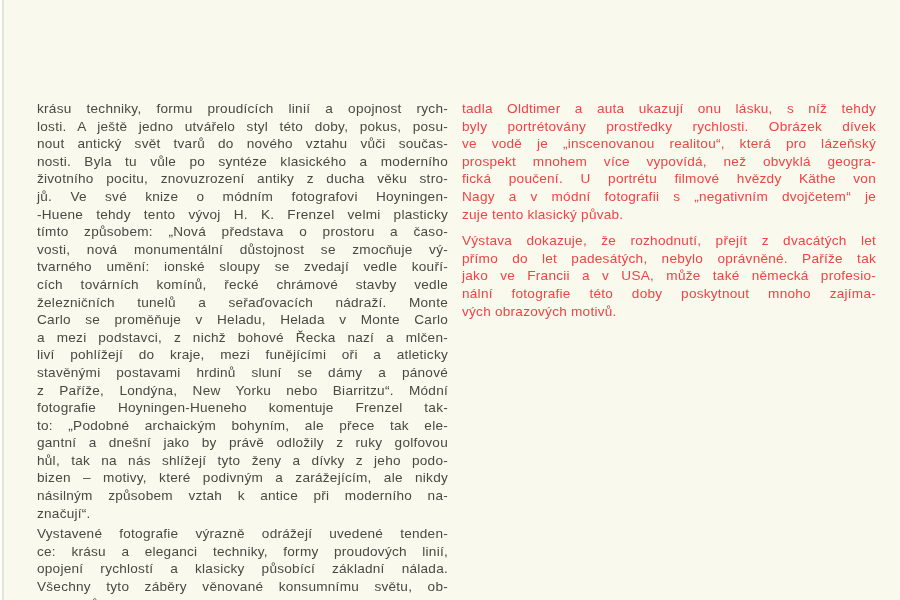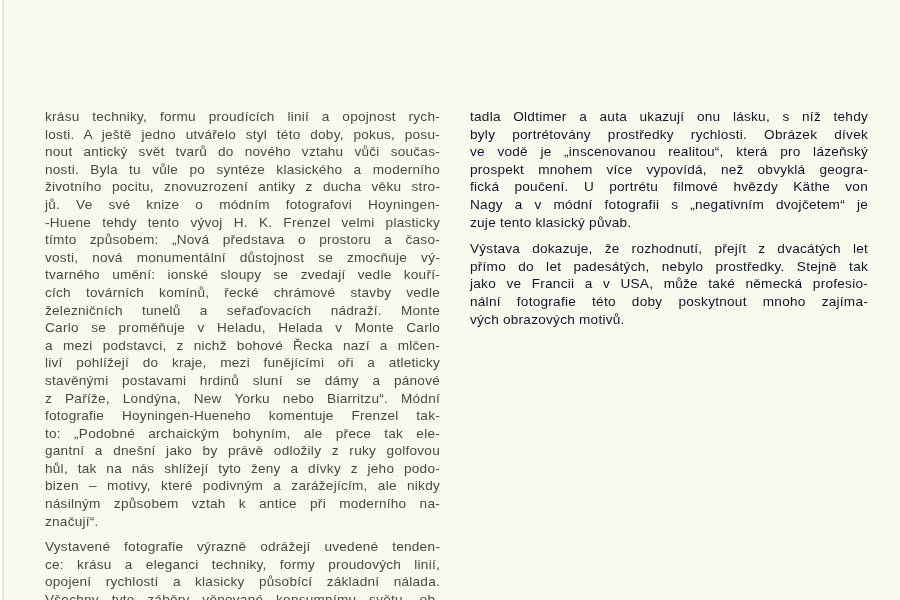--- a/index.html
+++ b/index.html
@@ -28,21 +28,21 @@
   }
   .column {
     position: absolute;
     top: 100px;
     color: #4a4942;
     font-size: 13.6px;
     letter-spacing: 0.25px;
   }
   .column-left  { left: 37px;  width: 411px; }
   .column-right { left: 462px; width: 414px; }
-  .para { margin: 8px; }
+  .para { margin: 0; }
   .column-left  .para + .para { margin-top: 3px; }
   .column-right .para + .para { margin-top: 9px; }
   .line {
     line-height: 17.6px;
     text-align: justify;
     text-align-last: justify;
     white-space: normal;
   }
   .line.para-end {
     text-align-last: left;
@@ -83,30 +83,30 @@
     </div>
     <div class="para">
       <div class="line">Vystavené fotografie výrazně odrážejí uvedené tenden-</div>
       <div class="line">ce: krásu a eleganci techniky, formy proudových linií,</div>
       <div class="line">opojení rychlostí a klasicky působící základní nálada.</div>
       <div class="line">Všechny tyto záběry věnované konsumnímu světu, ob-</div>
       <div class="line">lasti průmyslové výroby, světu módy, divadla a filmu,</div>
     </div>
   </div>
 
-<div class="column column-right" style="color: #0f172a;">
+<div class="column column-right" style="color: #ef4444;">
     <div class="para">
       <div class="line">tadla Oldtimer a auta ukazují onu lásku, s níž tehdy</div>
       <div class="line">byly portrétovány prostředky rychlosti. Obrázek dívek</div>
       <div class="line">ve vodě je „inscenovanou realitou“, která pro lázeňský</div>
       <div class="line">prospekt mnohem více vypovídá, než obvyklá geogra-</div>
       <div class="line">fická poučení. U portrétu filmové hvězdy Käthe von</div>
       <div class="line">Nagy a v módní fotografii s „negativním dvojčetem“ je</div>
       <div class="line para-end">zuje tento klasický půvab.</div>
     </div>
     <div class="para">
       <div class="line">Výstava dokazuje, že rozhodnutí, přejít z dvacátých let</div>
-      <div class="line">přímo do let padesátých, nebylo prostředky. Stejně tak</div>
+      <div class="line">přímo do let padesátých, nebylo oprávněné. Paříže tak</div>
       <div class="line">jako ve Francii a v USA, může také německá profesio-</div>
       <div class="line">nální fotografie této doby poskytnout mnoho zajíma-</div>
       <div class="line para-end">vých obrazových motivů.</div>
     </div>
   </div>
 
 </body></html>

